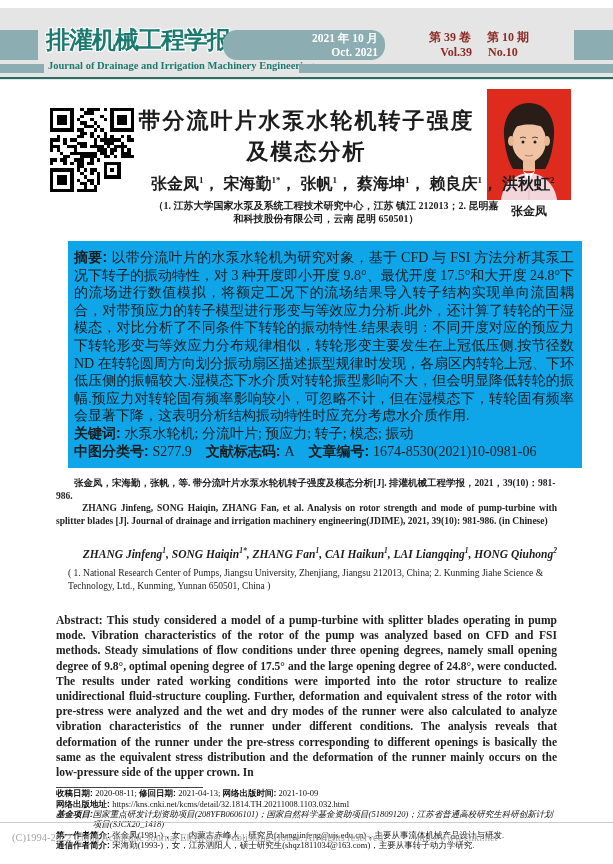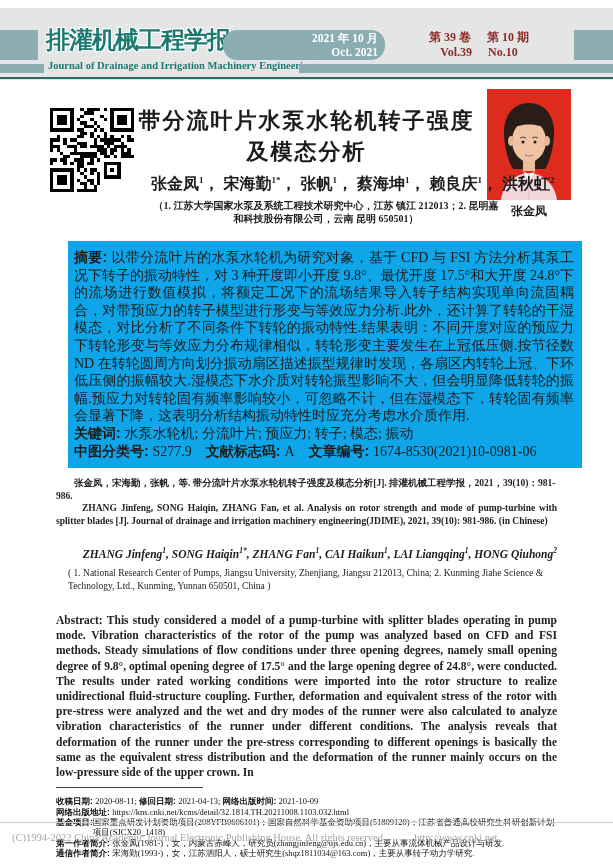--- a/index.html
+++ b/index.html
@@ -73,23 +73,23 @@
   .cite-en { text-indent:26px; text-align:justify; }
   .en-title { margin-top:16px; text-align:center; font-size:17px; font-weight:bold; }
   .en-authors {
     margin-top:19px; text-align:right; font-size:11.5px;
     font-style:italic; font-weight:bold; white-space:nowrap;
   }
   .en-authors sup { font-size:7.5px; }
   .en-affil { margin:7px 0 0 12px; width:516px; font-size:9.5px; line-height:13.5px; color:#222; }
   .en-abstract { margin-top:19px; text-align:justify; font-size:11.5px; line-height:15.2px; font-weight:bold; color:#222; }
   .fn-rule { margin-top:7px; width:147px; height:1px; background:#444; }
-  .footnotes { margin-top:8px; font-size:8.5px; line-height:10.4px; color:#111; }
+  .footnotes { margin-top:0; font-size:8.5px; line-height:10.4px; color:#111; }
   .fnb { font-weight:bold; font-family:"Liberation Sans",sans-serif; }
-  .fn-flex { display:flex; }
+  .fn-flex { display:flex;font-style:italic; }
   .fn-flex .fnb { white-space:nowrap; }
   .copyright {
     position:absolute; left:0; bottom:0; width:613px; height:42px;
     border-top:1px solid #cccccc; color:#a5a5a5; font-size:10.5px;
     padding:9px 0 0 12px; font-family:"Liberation Serif",serif;
   }
   .copyright .url { margin-left:26px; }
 </style>
 </head>
 <body>

